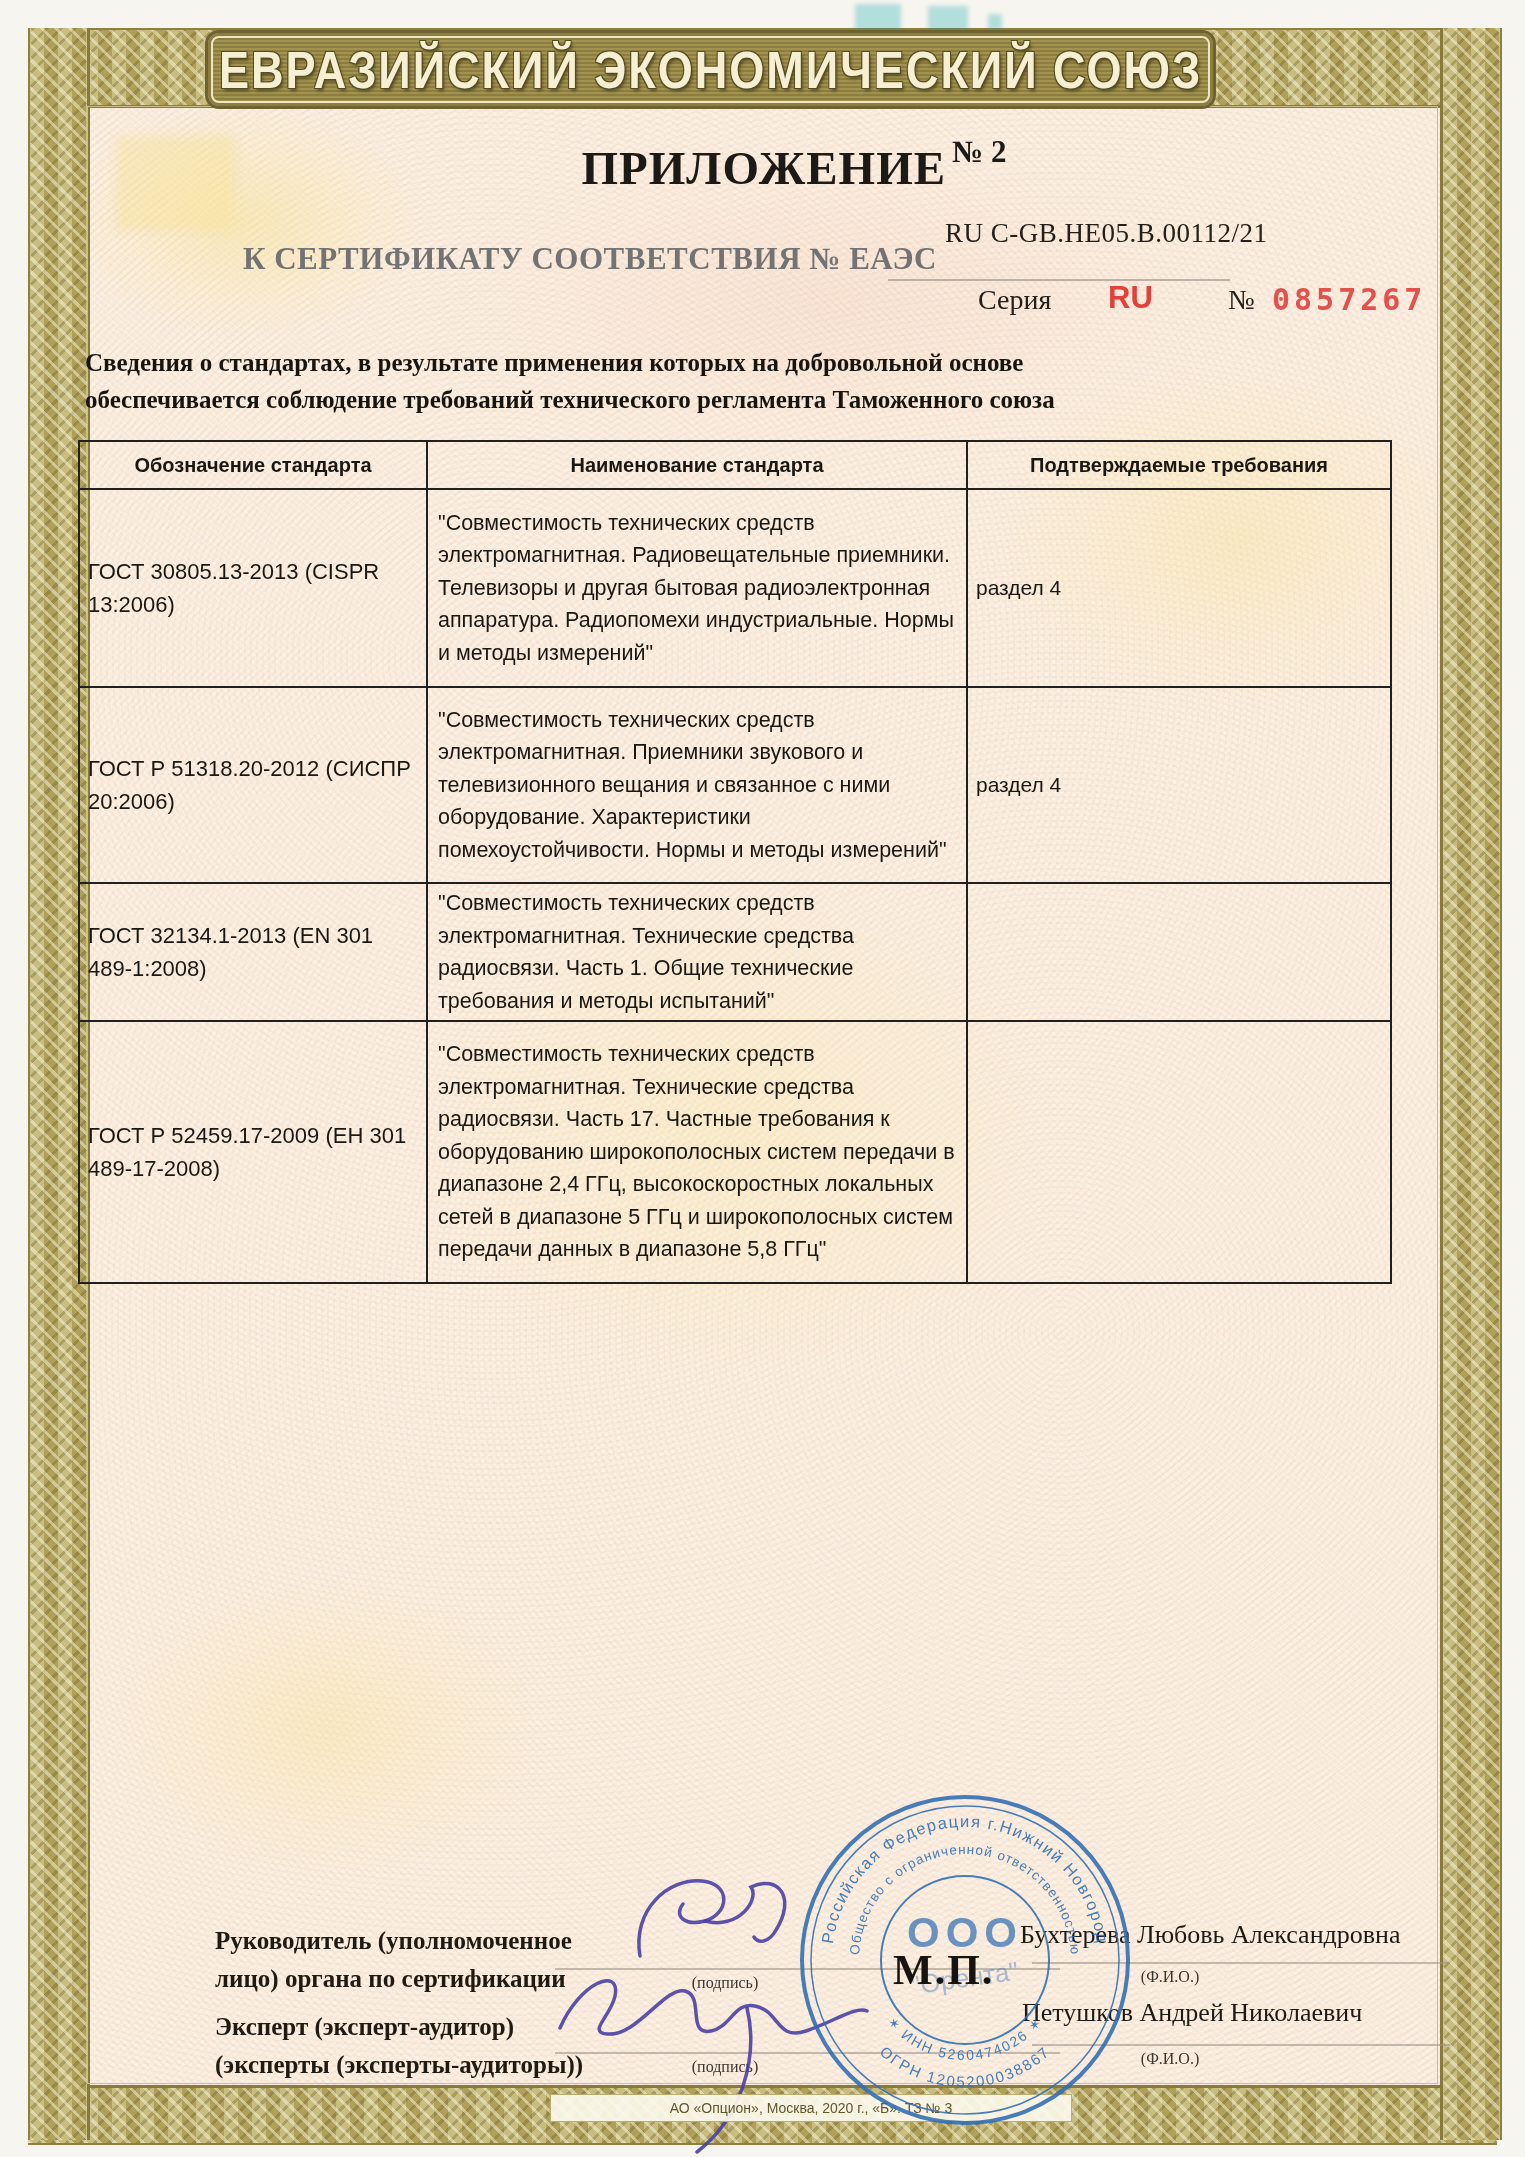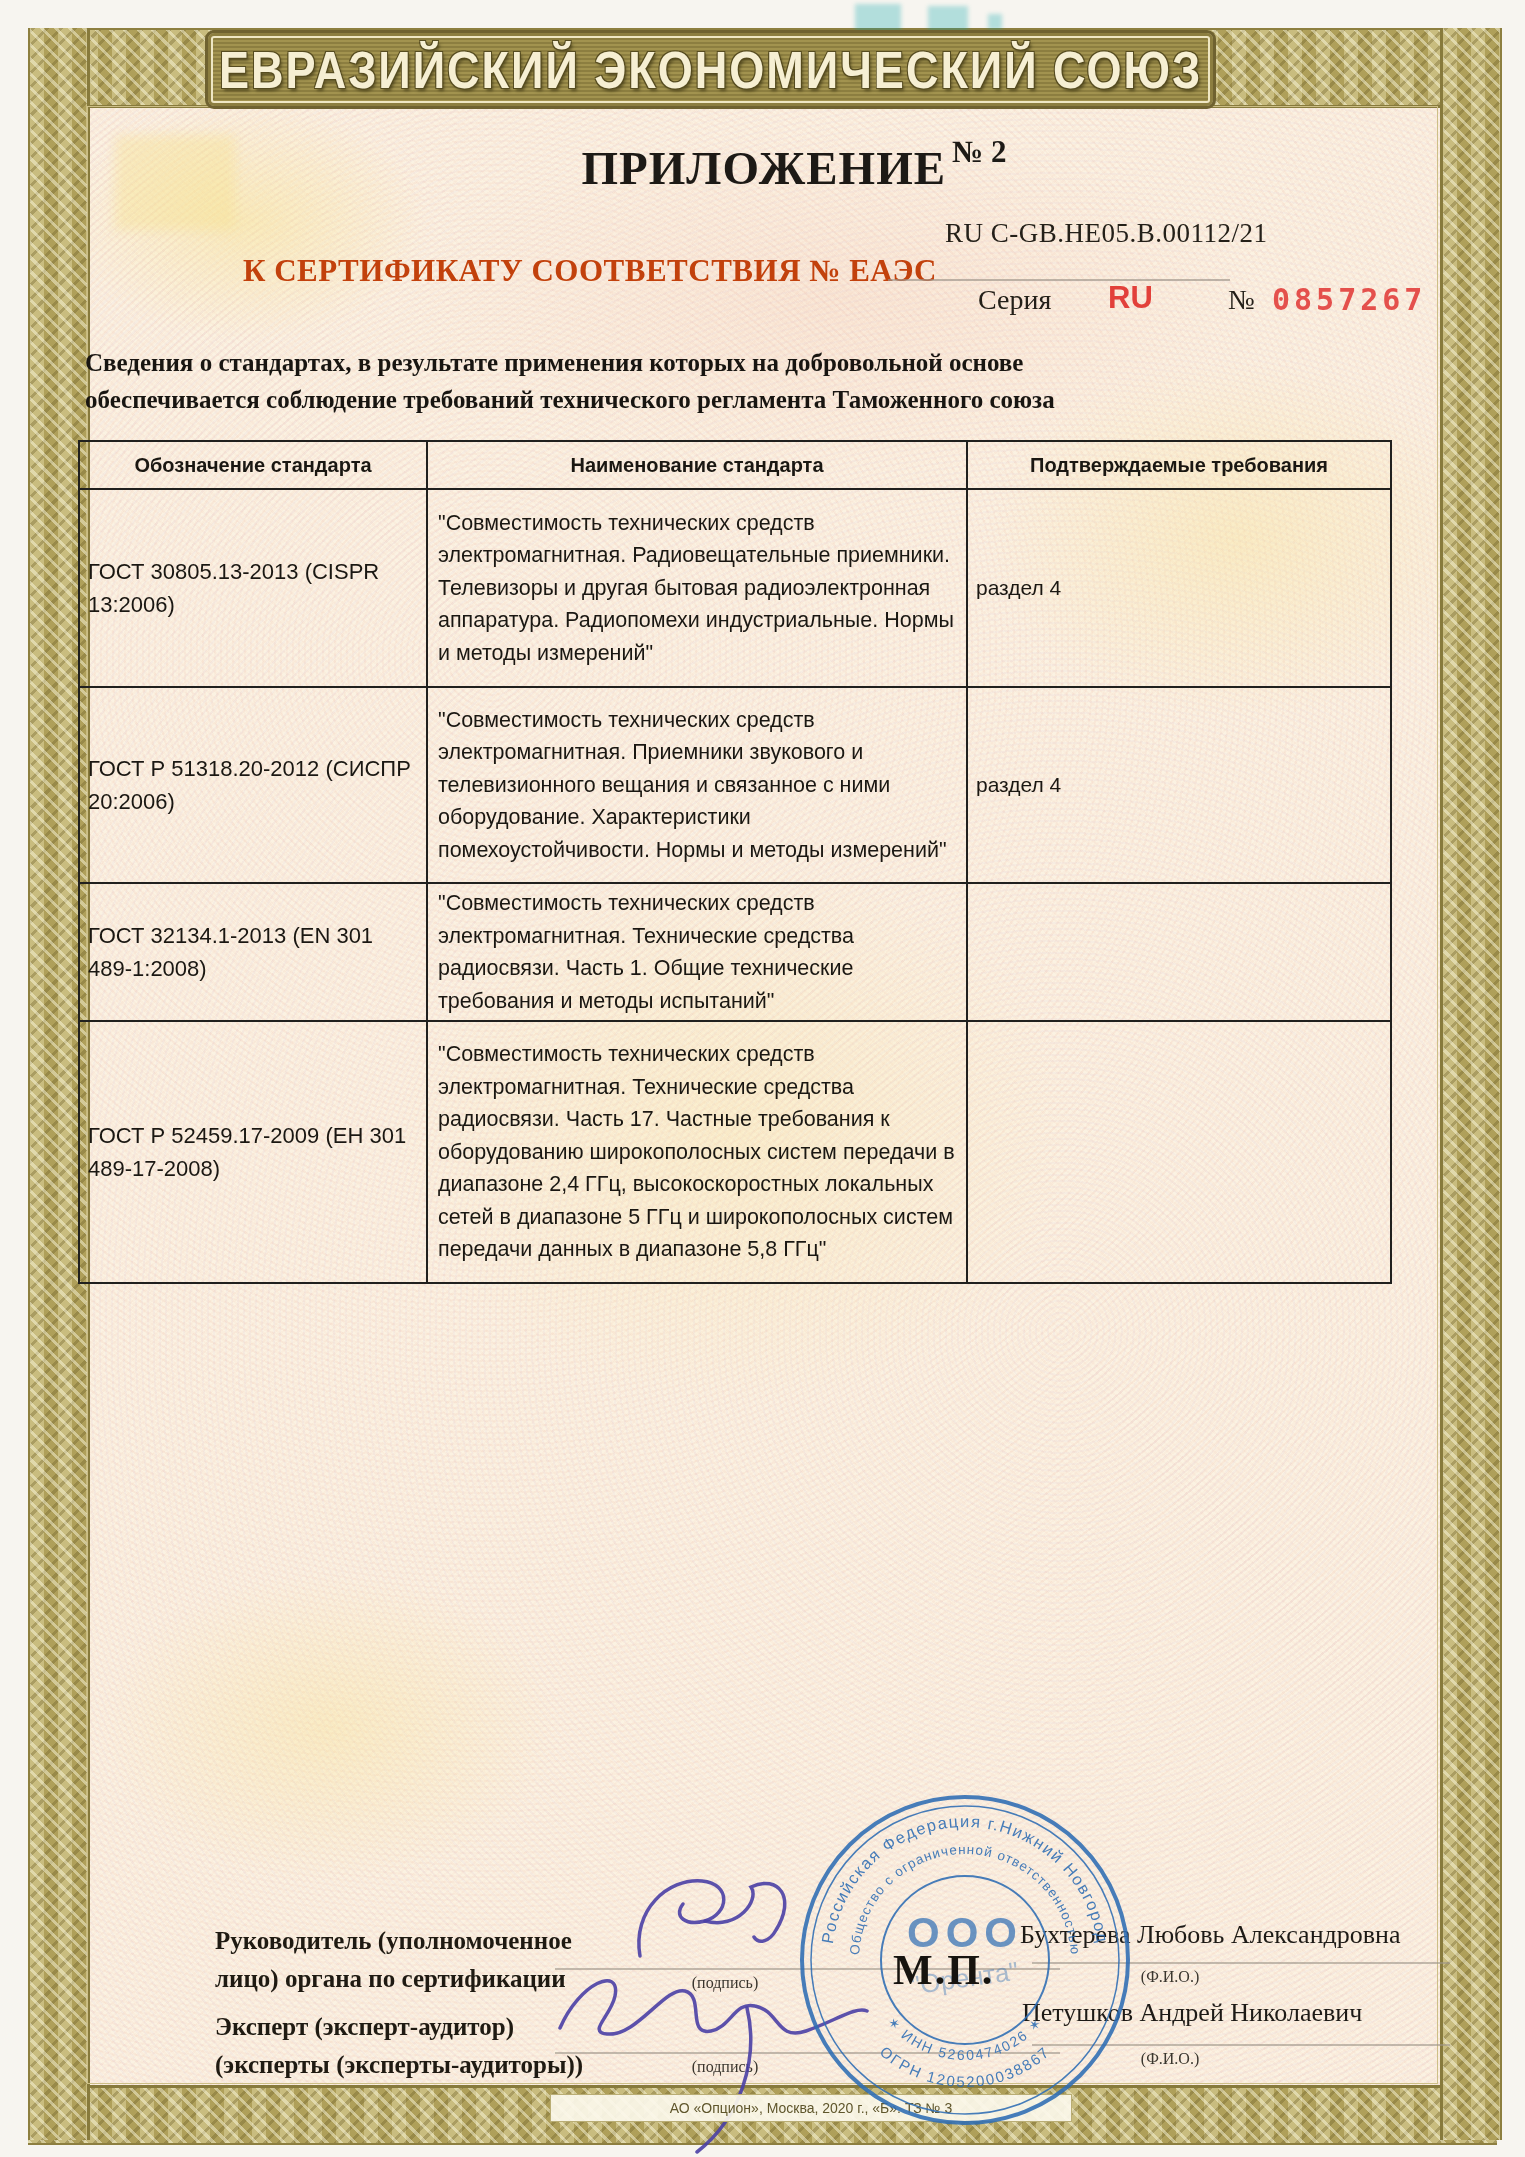--- a/index.html
+++ b/index.html
@@ -32,33 +32,33 @@
       repeating-radial-gradient(circle at 30% 28%, rgba(224,128,108,.05) 0 2px, transparent 2px 6px),
       repeating-radial-gradient(circle at 72% 62%, rgba(148,118,218,.045) 0 2px, transparent 2px 6px),
       repeating-linear-gradient(40deg, rgba(231,148,128,.05) 0 2px, transparent 2px 5px),
       repeating-linear-gradient(-40deg, rgba(231,148,128,.05) 0 2px, transparent 2px 5px);
   }
 
   
   .banner{left:205px;top:30px;width:1005px;height:73px;
     background-color:#998a48;
     background-image:repeating-linear-gradient(0deg,#a2934f 0 2px,#8c7e40 2px 4px);
-    border:3px solid #6f6230;border-radius:9px;
+    border:3px solid #6f6230;border-radius:14px;
     box-shadow:inset 0 0 0 3px #8c7e40, inset 0 0 0 5px #efe7c4;
     display:flex;align-items:center;justify-content:center;}
   .banner-text{font-family:"Liberation Sans", sans-serif;font-weight:bold;font-size:46px;
     color:#f6efd3;letter-spacing:2px;transform:scale(.98,1.12);white-space:nowrap;
     text-shadow:1px 1px 0 #564c20,-1px -1px 0 #564c20,1px -1px 0 #564c20,-1px 1px 0 #564c20,2px 3px 3px rgba(40,34,8,.55);}
 
   
   .title-wrap{left:164px;top:134px;width:1260px;text-align:center;color:#1d1a16;}
   .title-main{font-size:47px;font-weight:bold;letter-spacing:1px;}
   .title-no{font-size:31px;font-weight:bold;vertical-align:22px;margin-left:6px;}
   .cert-number{left:945px;top:218px;font-size:27px;color:#242019;letter-spacing:.5px;}
-  .subtitle{left:243px;top:241px;font-size:31px;font-weight:bold;color:#c2410c;letter-spacing:.5px;margin-top:12px;}
+  .subtitle{left:243px;top:241px;font-size:31px;font-weight:bold;color:#737373;letter-spacing:.5px;}
   .subtitle-line{left:888px;top:279px;width:342px;height:2px;background:#9c9488;opacity:.65;}
   .series-label{left:978px;top:284px;font-size:28px;color:#242019;}
   .series-value{left:1108px;top:280px;font-size:31px;font-weight:bold;color:#e2403a;font-family:"Liberation Sans",sans-serif;}
   .number-sign{left:1228px;top:284px;font-size:28px;color:#242019;}
   .blank-number{left:1272px;top:282px;font-size:30px;font-weight:bold;color:#e4504c;font-family:"DejaVu Sans Mono",monospace;letter-spacing:4px;}
 
   .intro{left:85px;top:344px;width:1360px;font-size:25px;font-weight:bold;color:#181511;line-height:37px;}
 
   
   .std-table{position:absolute;left:78px;top:440px;width:1312px;border-collapse:collapse;table-layout:fixed;

